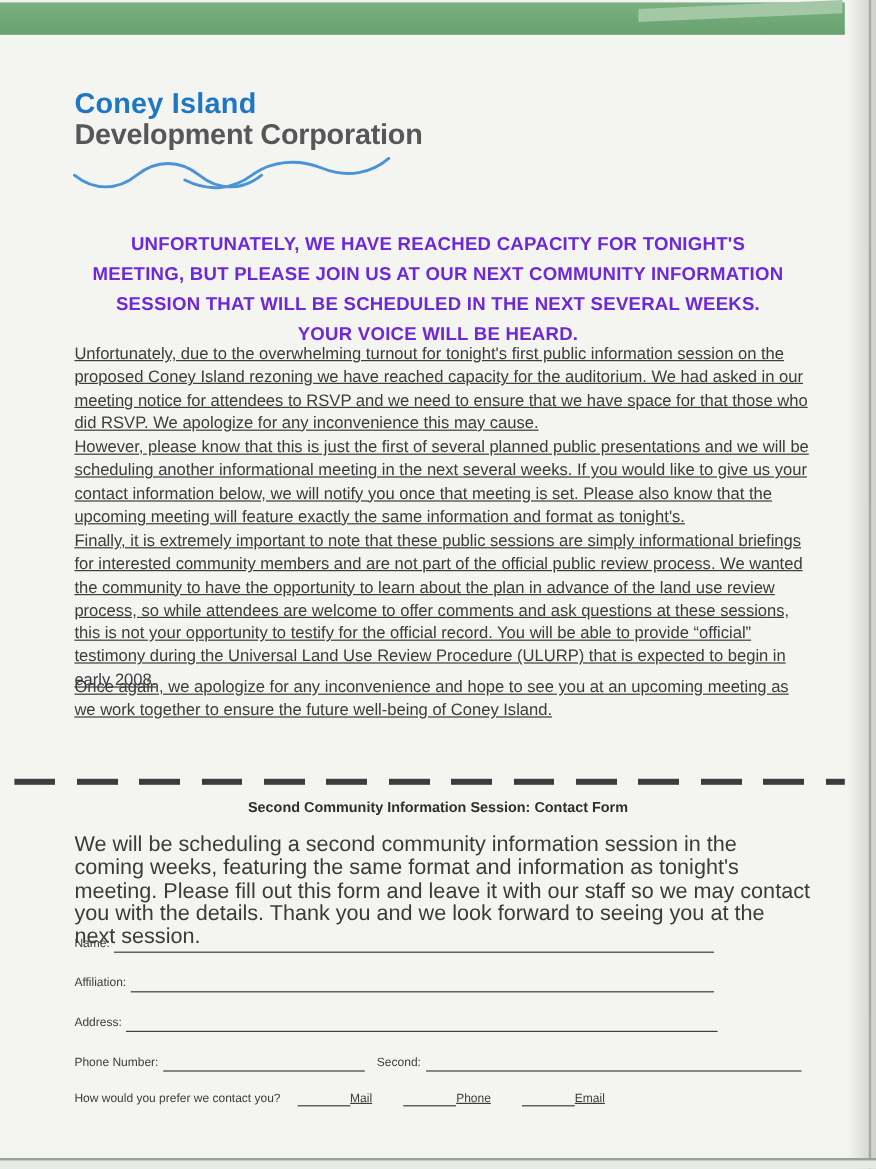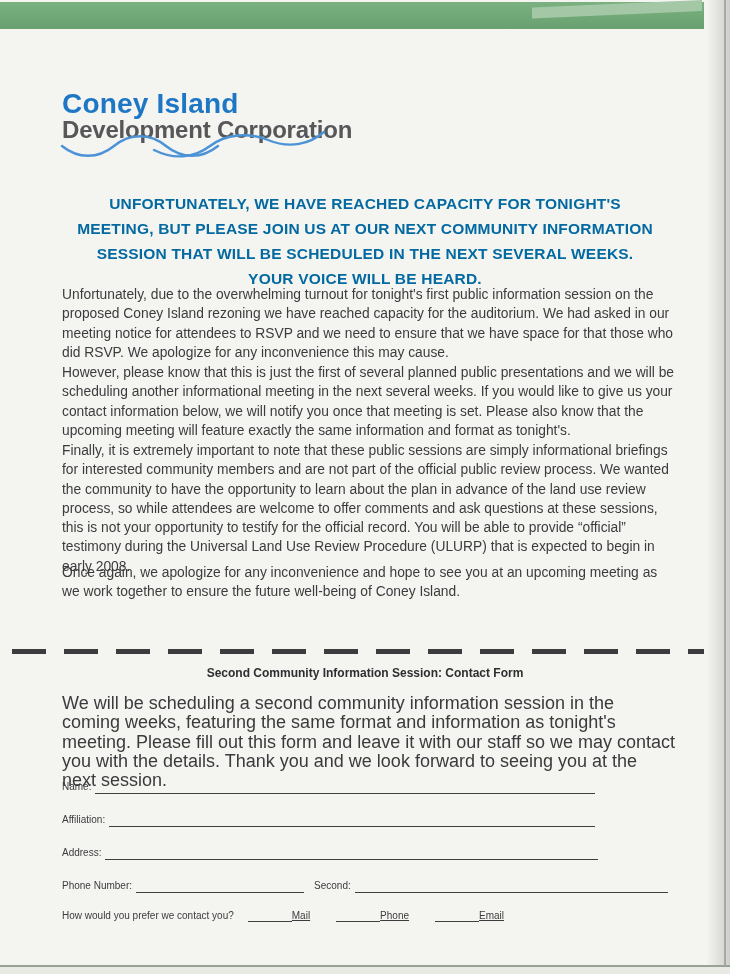--- a/index.html
+++ b/index.html
@@ -10,28 +10,28 @@
     font-family:"Liberation Sans","DejaVu Sans",sans-serif;
     color:#3b3b3d;
   }
   
   .topbar{position:absolute;left:0;top:2px;width:704px;height:27px;
     background:linear-gradient(to bottom,#7bb181,#68a06f);}
   .topbar-hi{position:absolute;right:28px;top:0;width:170px;height:11px;
     background:#a4c8a6;transform:skewY(-2.5deg);transform-origin:right top;}
   
   .brand{position:absolute;left:62px;top:74px;}
-  .brand-name{font-size:28px;font-weight:bold;color:#1d77c5;letter-spacing:.2px;line-height:26px;margin-top:17px;}
+  .brand-name{font-size:24px;font-weight:bold;color:#1d77c5;letter-spacing:.2px;line-height:26px;}
   .brand-sub{font-size:24px;font-weight:700;color:#57575a;letter-spacing:-.2px;line-height:26px;}
   .wave{position:absolute;left:58px;top:126px;}
   
   .headline{position:absolute;left:35px;top:191px;width:660px;text-align:center;
-    font-weight:bold;font-size:15.5px;line-height:25px;color:#0369a1;letter-spacing:.2px;}
+    font-weight:bold;font-size:15.5px;line-height:25px;color:#6d28d9;letter-spacing:.2px;}
   
-  .para{position:absolute;left:62px;width:613px;font-size:13.8px;line-height:19.3px;color:#3c3c3e;}
+  .para{position:absolute;left:62px;width:613px;font-size:13.8px;line-height:19.3px;color:#3c3c3e;text-decoration:underline;}
   
   .divider{position:absolute;left:12px;top:649px;width:692px;height:5px;
     background:repeating-linear-gradient(90deg,#3c3c3e 0 34px,transparent 34px 52px);}
   
   .form-title{position:absolute;left:35px;top:666px;width:660px;text-align:center;
     font-weight:bold;font-size:12px;color:#2e2e30;}
   .form-intro{position:absolute;left:62px;top:694px;width:613px;font-size:18px;line-height:19.3px;}
   .frow{position:absolute;left:62px;display:flex;align-items:center;font-size:10px;color:#3c3c3e;}
   .flabel{white-space:nowrap;padding-right:4px;}
   .fline{display:inline-block;border-bottom:1.6px solid #3f3f42;height:14px;flex:1;}

